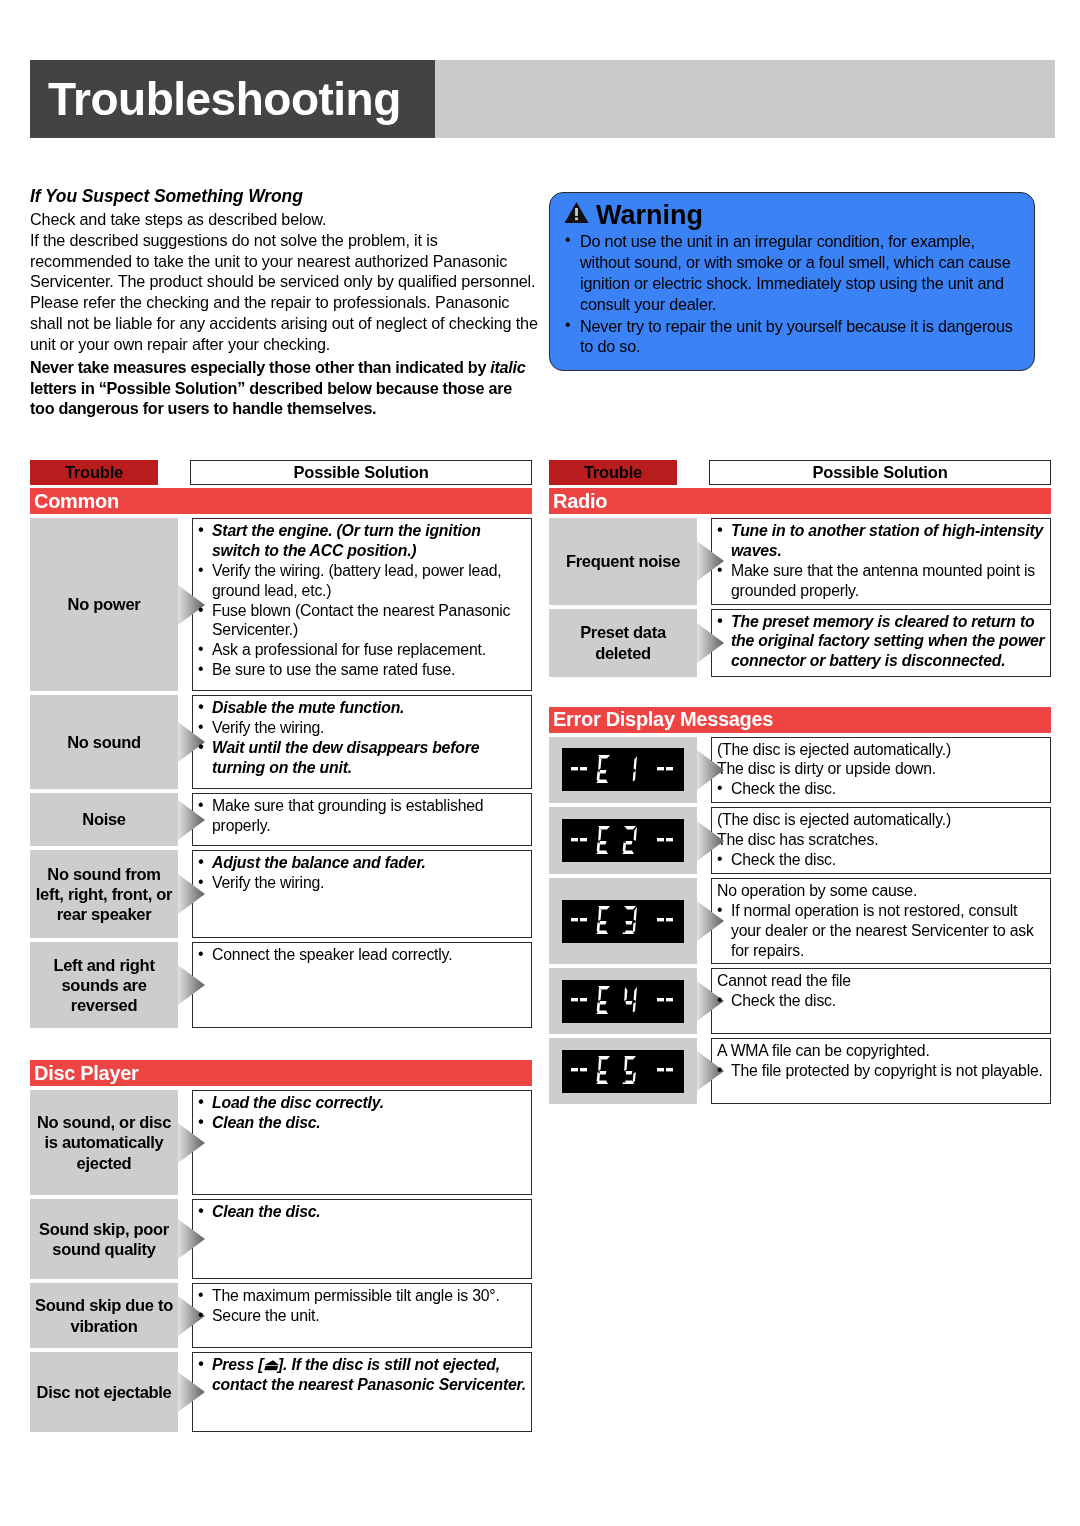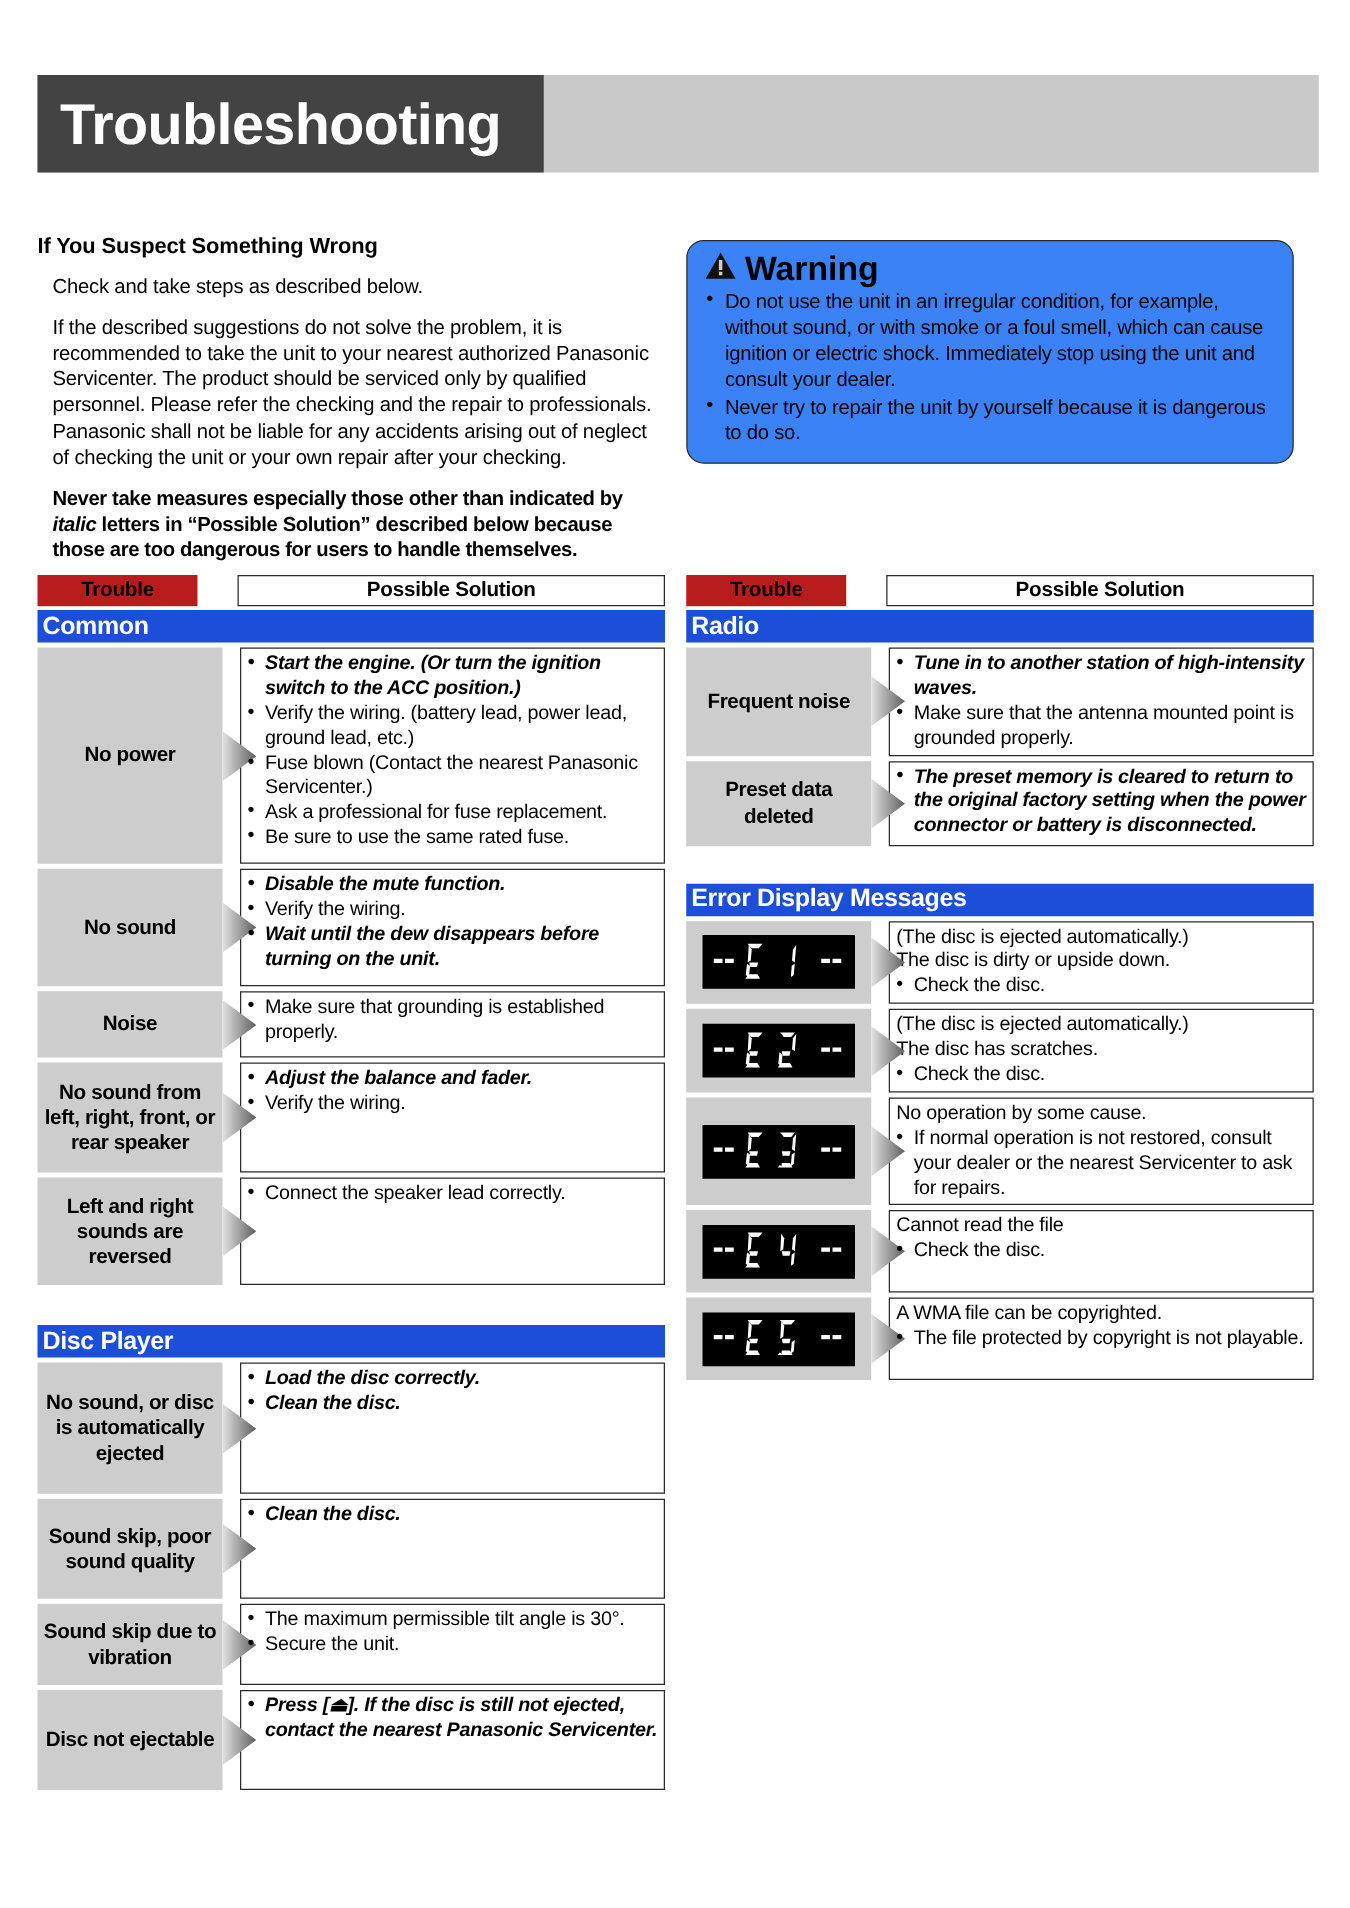--- a/index.html
+++ b/index.html
@@ -19,22 +19,22 @@
   .hdr-bg{position:absolute;left:0;top:0;width:1025px;height:78px;background:#c9c9c9;}
   .hdr-dark{position:absolute;left:0;top:0;width:405px;height:78px;background:#434343;}
   .hdr-title{
     position:absolute;left:18px;top:50%;transform:translateY(-50%);
     color:#fff;font-size:46px;font-weight:bold;letter-spacing:-0.5px;
     font-family:"Liberation Sans", sans-serif;white-space:nowrap;
   }
 
   
   .intro{position:absolute;left:30px;top:186px;width:508px;}
-  .intro h2{margin:0 0 2px 0;font-size:17.5px;font-weight:bold;letter-spacing:-0.1px;}
-  .intro p{margin:12px;font-size:16.2px;line-height:1.285;letter-spacing:-0.15px;}
+  .intro h2{margin:0 0 2px 0;font-size:17.5px;font-weight:bold;letter-spacing:-0.1px;font-style:italic;}
+  .intro p{margin:0;font-size:16.2px;line-height:1.285;letter-spacing:-0.15px;}
   .intro p.bold{font-weight:bold;margin-top:2px;letter-spacing:-0.3px;}
   .intro em{font-style:italic;}
 
   
   .warn{
     position:absolute;left:549px;top:192px;width:486px;
     background:#3b82f6;border:1.6px solid #2b2b2b;border-radius:14px;
     padding:8px 12px 12px 14px;box-sizing:border-box;
   }
   .warn-title{font-size:27px;font-weight:bold;display:flex;align-items:center;gap:7px;line-height:1.05;margin-bottom:2px;}
@@ -54,21 +54,21 @@
     display:flex;align-items:center;justify-content:center;
     font-size:16.5px;font-weight:bold;letter-spacing:-0.2px;
   }
   .th-sol{
     position:absolute;left:146px;top:0;right:0;height:25px;background:#fff;
     border:1.6px solid #2b2b2b;box-sizing:border-box;
     display:flex;align-items:center;justify-content:center;
     font-size:16.5px;font-weight:bold;letter-spacing:-0.2px;margin-left:14px;
   }
   .sect-bar{
-    width:100%;height:26px;background:#1d4ed8;
+    width:100%;height:26px;background:#ef4444;
     display:flex;align-items:center;
     color:#fff;font-size:20px;font-weight:bold;letter-spacing:-0.3px;
     padding-left:4px;box-sizing:border-box;margin-bottom:4px;
   }
 
   .row{position:relative;display:flex;margin-bottom:4px;}
   .cell-trouble{
     width:148px;flex:0 0 148px;background:#cdcdcd;
     display:flex;align-items:center;justify-content:center;text-align:center;
     font-size:16.5px;font-weight:bold;line-height:1.22;letter-spacing:-0.3px;

